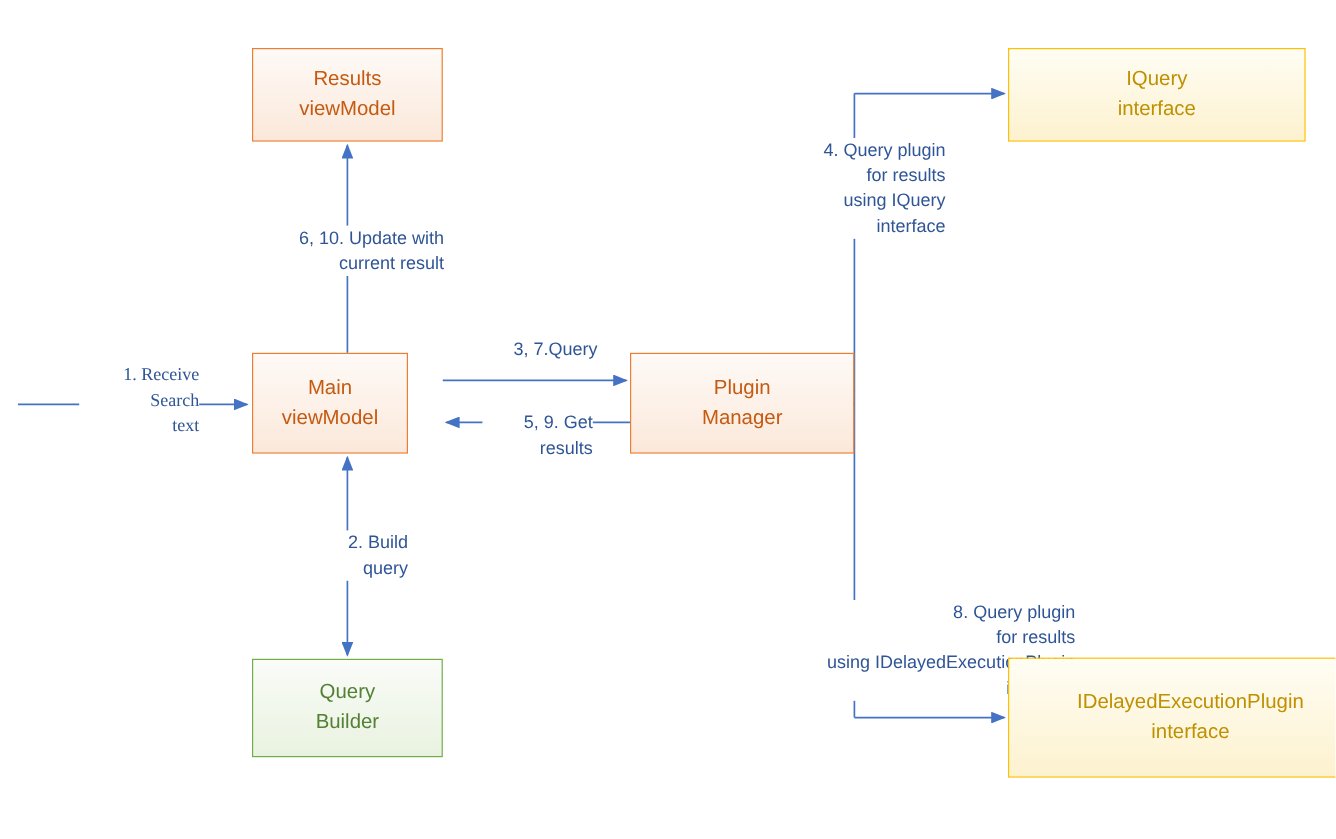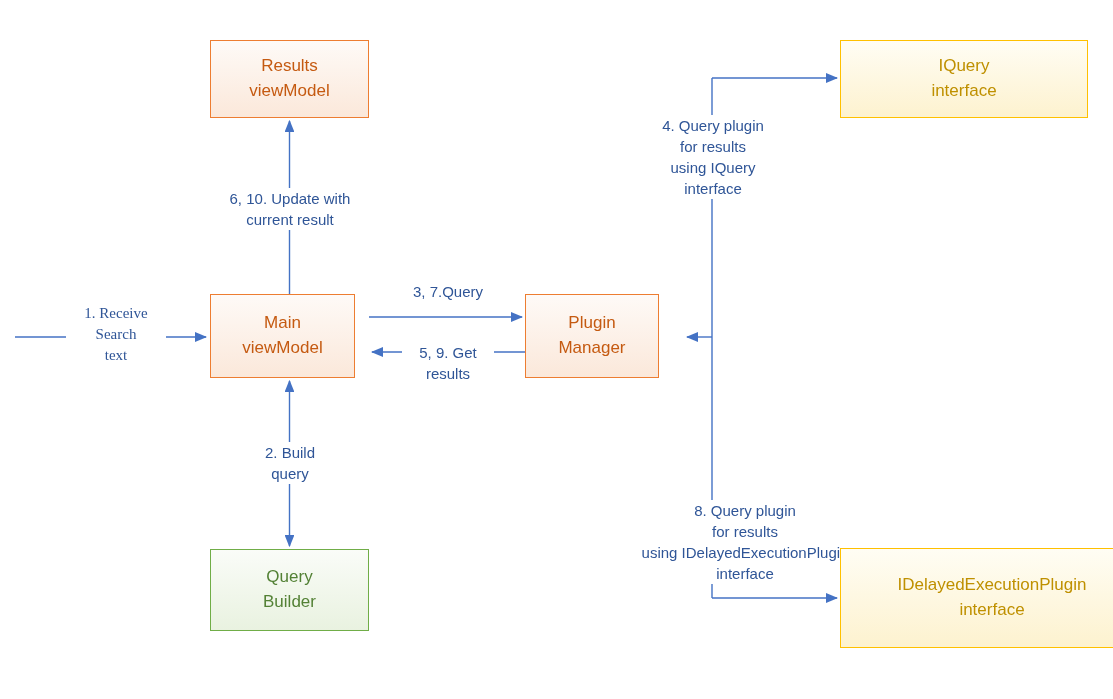--- a/index.html
+++ b/index.html
@@ -8,21 +8,21 @@
     width:1113px;height:699px;
     background:#ffffff;
     font-family:"Liberation Sans", sans-serif;
     overflow:hidden;
   }
   svg.wires{position:absolute;left:0;top:0;z-index:1;}
   .edge-label{
     position:absolute;z-index:2;
     color:#2F5597;
     font-size:15px;line-height:1.4;
-    text-align:center;white-space:pre-line;
+    text-align:right;white-space:pre-line;
     background:#ffffff;
   }
   .node{
     position:absolute;z-index:3;
     display:flex;align-items:center;justify-content:center;
     text-align:center;white-space:pre-line;
     font-size:17px;line-height:1.45;
     border:1px solid;
     box-sizing:border-box;
   }
@@ -34,22 +34,22 @@
     border-color:#FFC000;color:#BF9000;
     background:linear-gradient(180deg,#fffdf4 0%,#fdf2cf 100%);
   }
   .node.green{
     border-color:#70AD47;color:#538135;
     background:linear-gradient(180deg,#fafcf8 0%,#e9f2e0 100%);
   }
   
   #node-results{left:210px;top:40px;width:159px;height:78px;}
   #node-iquery{left:840px;top:40px;width:248px;height:78px;}
-  #node-main{left:210px;top:294px;width:145px;height:84px;}
-  #node-plugin{left:525px;top:294px;width:134px;height:84px;}
+  #node-main{left:210px;top:294px;width:130px;height:84px;}
+  #node-plugin{left:525px;top:294px;width:187px;height:84px;}
   #node-query-builder{left:210px;top:549px;width:159px;height:82px;}
   #node-idelayed{left:840px;top:548px;width:304px;height:100px;}
   
   #label-receive{left:66px;top:303px;width:100px;font-family:Liberation Serif, serif;}
   #label-update{left:210px;top:188px;width:160px;}
   #label-query{left:398px;top:281px;width:100px;}
   #label-get-results{left:402px;top:342px;width:92px;}
   #label-build{left:240px;top:442px;width:100px;}
   #label-iquery-note{left:638px;top:115px;width:150px;}
   #label-idelayed-note{left:594px;top:475px;width:302px;margin-top:25px;}

